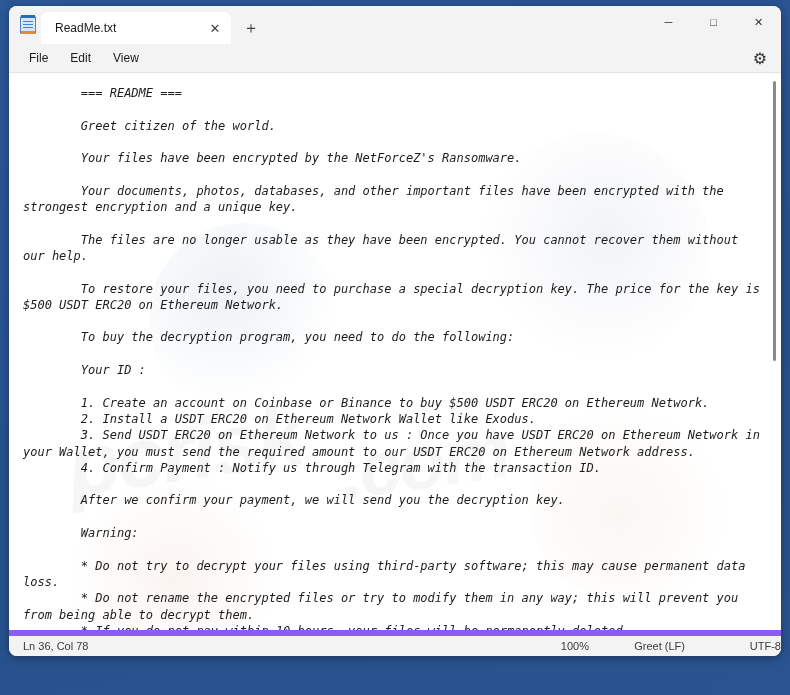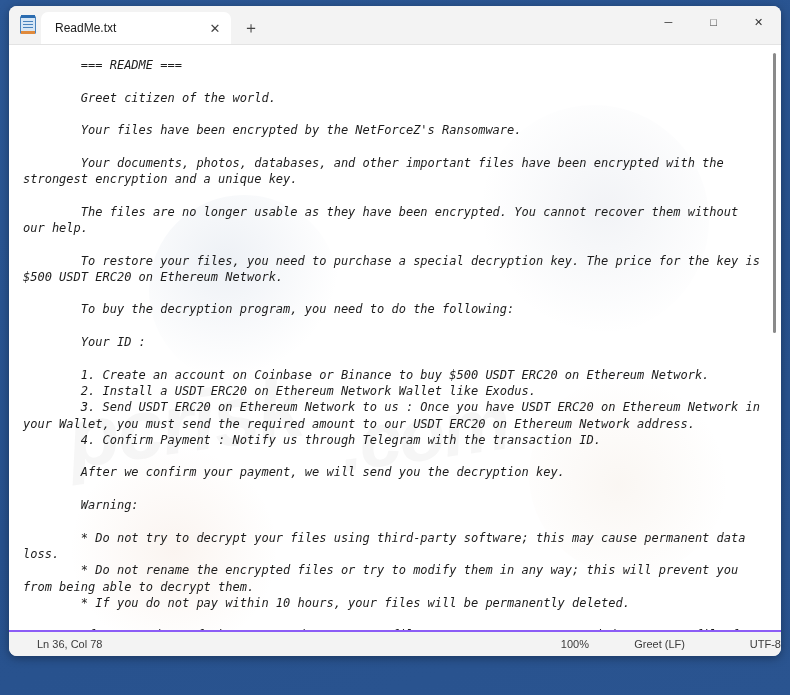--- a/index.html
+++ b/index.html
@@ -237,27 +237,27 @@
     top: 8px;
     width: 3px;
     height: 280px;
     background: #8a8a8a;
     border-radius: 2px;
   }
   
   #statusbar {
     height: 26px;
     background: #f3f3f3;
-    border-top: 2px solid #8b5cf6;
+    border-top: 6px solid #8b5cf6;
     display: flex;
     align-items: center;
     font-size: 11px;
     color: #3a3a3a;
     flex: 0 0 auto;
-    padding-left: 28px;
+    padding-left: 14px;
     box-sizing: border-box;
   }
   .sb-left { flex: 1 1 auto; }
   .sb-cell {
     width: 96px;
     text-align: right;
     flex: 0 0 auto;
   }
   .sb-zoom { width: 72px; }
 </style>
@@ -284,20 +284,26 @@
         <div class="new-tab">＋</div>
       </div>
 
       <div id="window-controls">
         <div class="wc">─</div>
         <div class="wc">□</div>
         <div class="wc close">✕</div>
       </div>
     </div>
 
+    <div id="menubar">
+      <div class="menu-item">File</div>
+      <div class="menu-item">Edit</div>
+      <div class="menu-item">View</div>
+      <div id="settings-btn">⚙</div>
+    </div>
 
     <div id="editor-wrap">
 
       <div id="watermark">
         <div class="wm-blob" style="left:140px; top:150px; width:190px; height:190px;
              background:radial-gradient(circle at 40% 35%, rgba(120,145,180,0.13), rgba(120,145,180,0) 68%);"></div>
         <div class="wm-blob" style="left:470px; top:60px; width:230px; height:230px;
              background:radial-gradient(circle at 55% 45%, rgba(125,140,170,0.10), rgba(125,140,170,0) 70%);"></div>
         <div class="wm-blob" style="left:60px; top:400px; width:210px; height:210px;
              background:radial-gradient(circle at 50% 50%, rgba(210,150,110,0.10), rgba(210,150,110,0) 70%);"></div>

